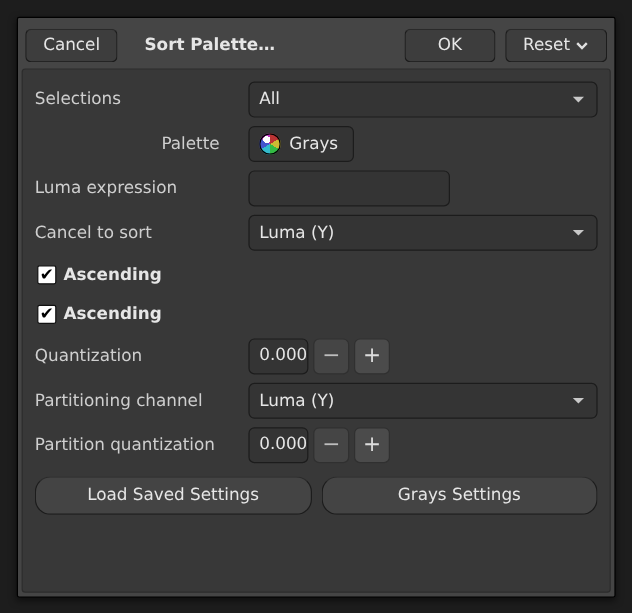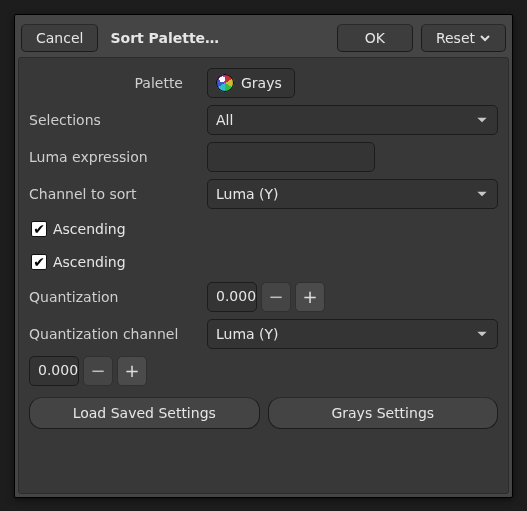--- a/index.html
+++ b/index.html
@@ -59,20 +59,21 @@
     align-items: center;
     justify-content: center;
     gap: 4px;
     text-align: right;
   }
   .btn.wide { min-width: 76px; }
   .title-text {
     flex: 1;
     font-weight: 600;
     padding-left: 4px;
+    margin-left: 10px;
   }
   .content {
     flex: 1;
     background: var(--bg-panel);
     border: 1px solid #2c2c2c;
     border-radius: 3px;
     padding: 10px 10px 10px 10px;
     display: flex;
     flex-direction: column;
     gap: 7px;
@@ -145,21 +146,21 @@
     border: 1px solid #111;
     border-radius: 2px;
     display: inline-flex;
     align-items: center;
     justify-content: center;
     font-size: 14px;
     line-height: 1;
     color: #000;
     cursor: pointer;
   }
-  .check-label { font-weight: 400; }
+  .check-label { font-weight: 700; }
   .spin {
     display: flex;
     align-items: center;
     gap: 4px;
   }
   .spin-value {
     width: 50px;
     height: 30px;
     background: var(--bg-input);
     border: 1px solid var(--border);
@@ -204,52 +205,52 @@
         <svg width="12" height="12" viewBox="0 0 12 12">
             <path d="M2 4 L6 8 L10 4" fill="none" stroke="#e0e0e0" stroke-width="2"></path>
           </svg>
       </span>
     </button>
   </div>
 
   <div class="content">
 
     <div class="row">
-      <div class="label right">Palette</div>
-      <div class="field">
-        <div class="pill">
-          <span class="palette-swatch"></span>
-          <span>Grays</span>
-        </div>
-      </div>
-    </div>
-
-    <div class="row">
       <div class="label">Selections</div>
       <div class="field">
         <div class="select">
           <span>All</span>
           <span class="chev">
             <svg width="14" height="14" viewBox="0 0 12 12">
                 <path d="M2 4 L6 8 L10 4" fill="#c8c8c8"></path>
               </svg>
           </span>
         </div>
       </div>
     </div>
 
     <div class="row">
+      <div class="label right">Palette</div>
+      <div class="field">
+        <div class="pill">
+          <span class="palette-swatch"></span>
+          <span>Grays</span>
+        </div>
+      </div>
+    </div>
+
+    <div class="row">
       <div class="label">Luma expression</div>
       <div class="field">
         <div class="text-input"></div>
       </div>
     </div>
 
     <div class="row">
-      <div class="label">Channel to sort</div>
+      <div class="label">Cancel to sort</div>
       <div class="field">
         <div class="select">
           <span>Luma (Y)</span>
           <span class="chev">
             <svg width="14" height="14" viewBox="0 0 12 12">
                 <path d="M2 4 L6 8 L10 4" fill="#c8c8c8"></path>
               </svg>
           </span>
         </div>
       </div>
@@ -271,34 +272,35 @@
       <div class="field">
         <div class="spin">
           <div class="spin-value">0.000</div>
           <div class="spin-btn">−</div>
           <div class="spin-btn">+</div>
         </div>
       </div>
     </div>
 
     <div class="row">
-      <div class="label">Quantization channel</div>
+      <div class="label">Partitioning channel</div>
       <div class="field">
         <div class="select">
           <span>Luma (Y)</span>
           <span class="chev">
             <svg width="14" height="14" viewBox="0 0 12 12">
                 <path d="M2 4 L6 8 L10 4" fill="#c8c8c8"></path>
               </svg>
           </span>
         </div>
       </div>
     </div>
 
     <div class="row">
+      <div class="label">Partition quantization</div>
       <div class="field">
         <div class="spin">
           <div class="spin-value">0.000</div>
           <div class="spin-btn">−</div>
           <div class="spin-btn">+</div>
         </div>
       </div>
     </div>
 
     <div class="footer-buttons">

